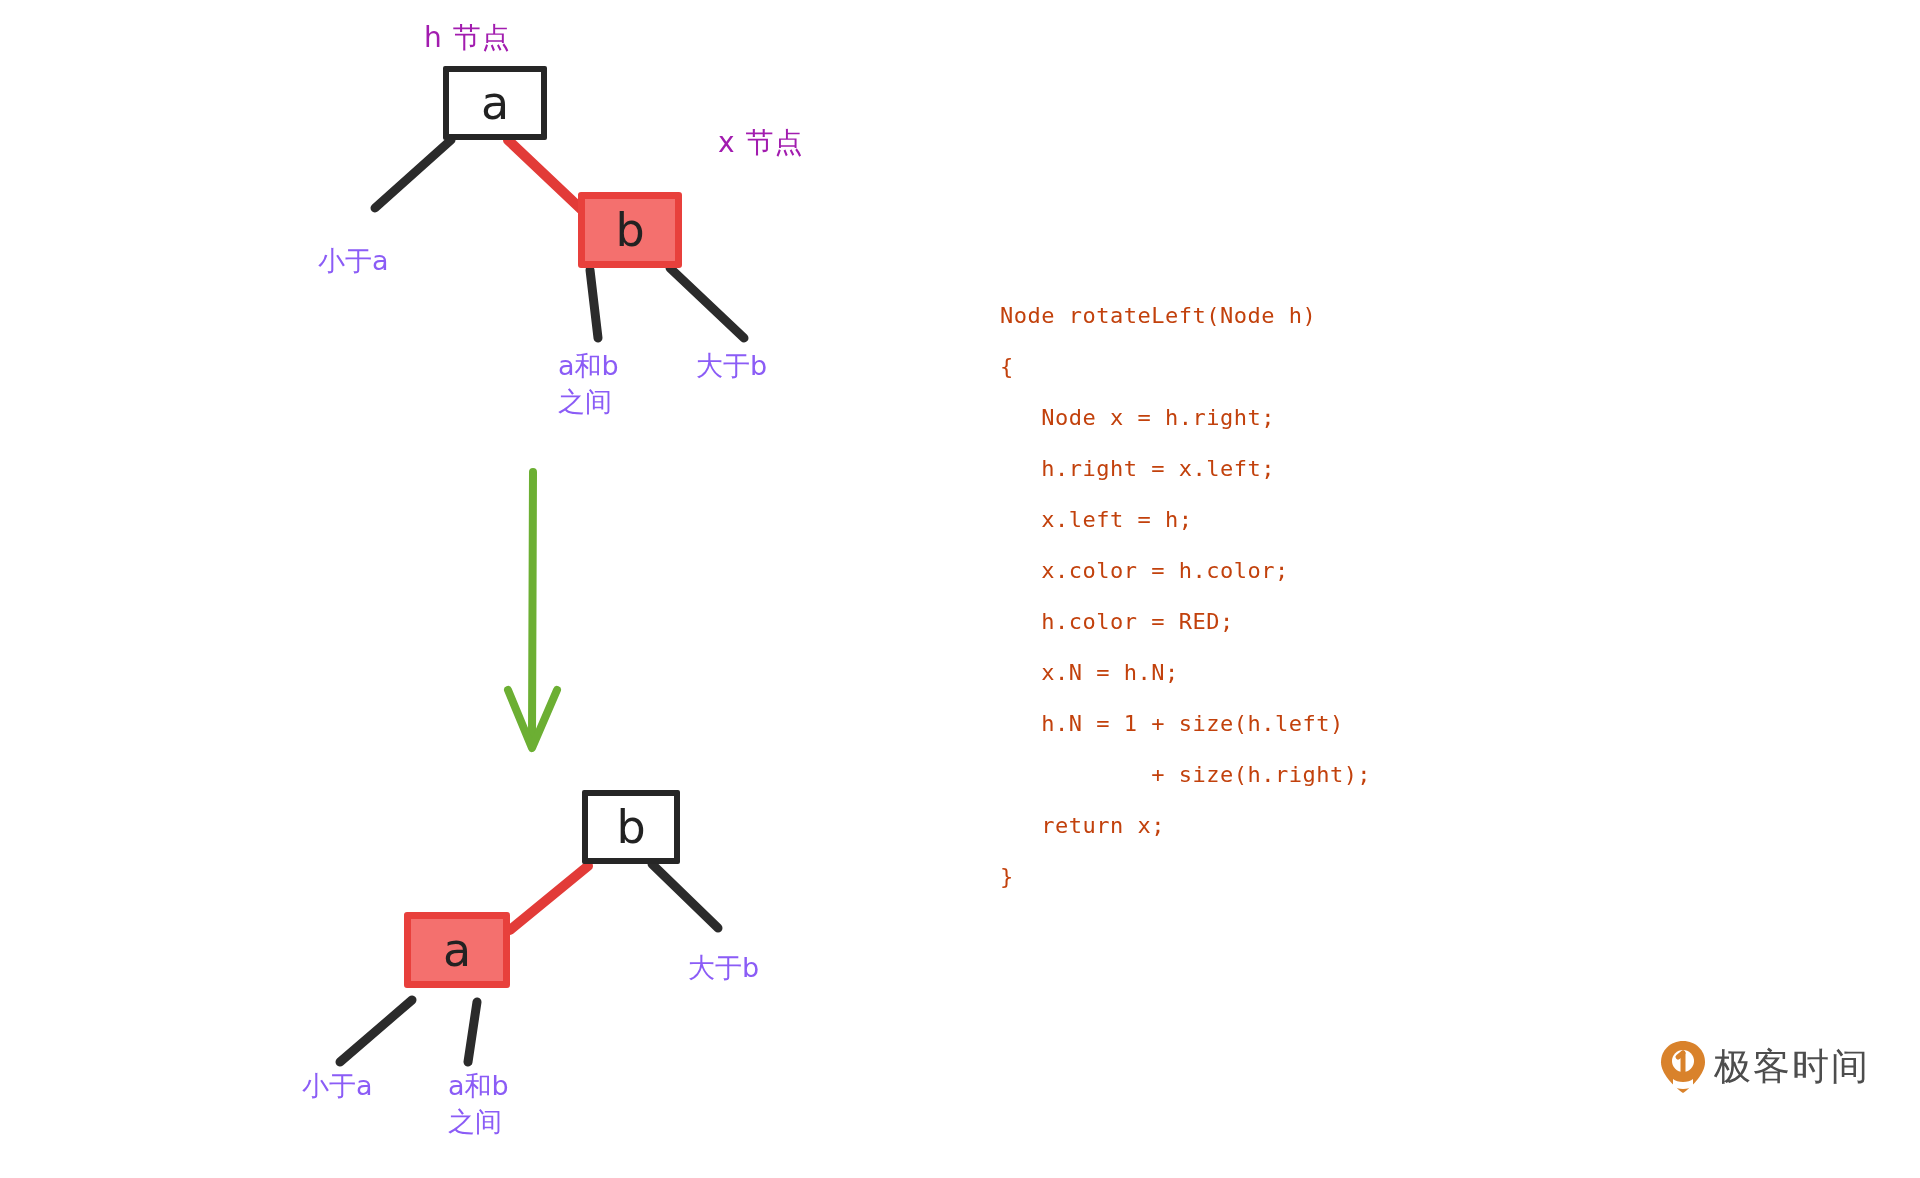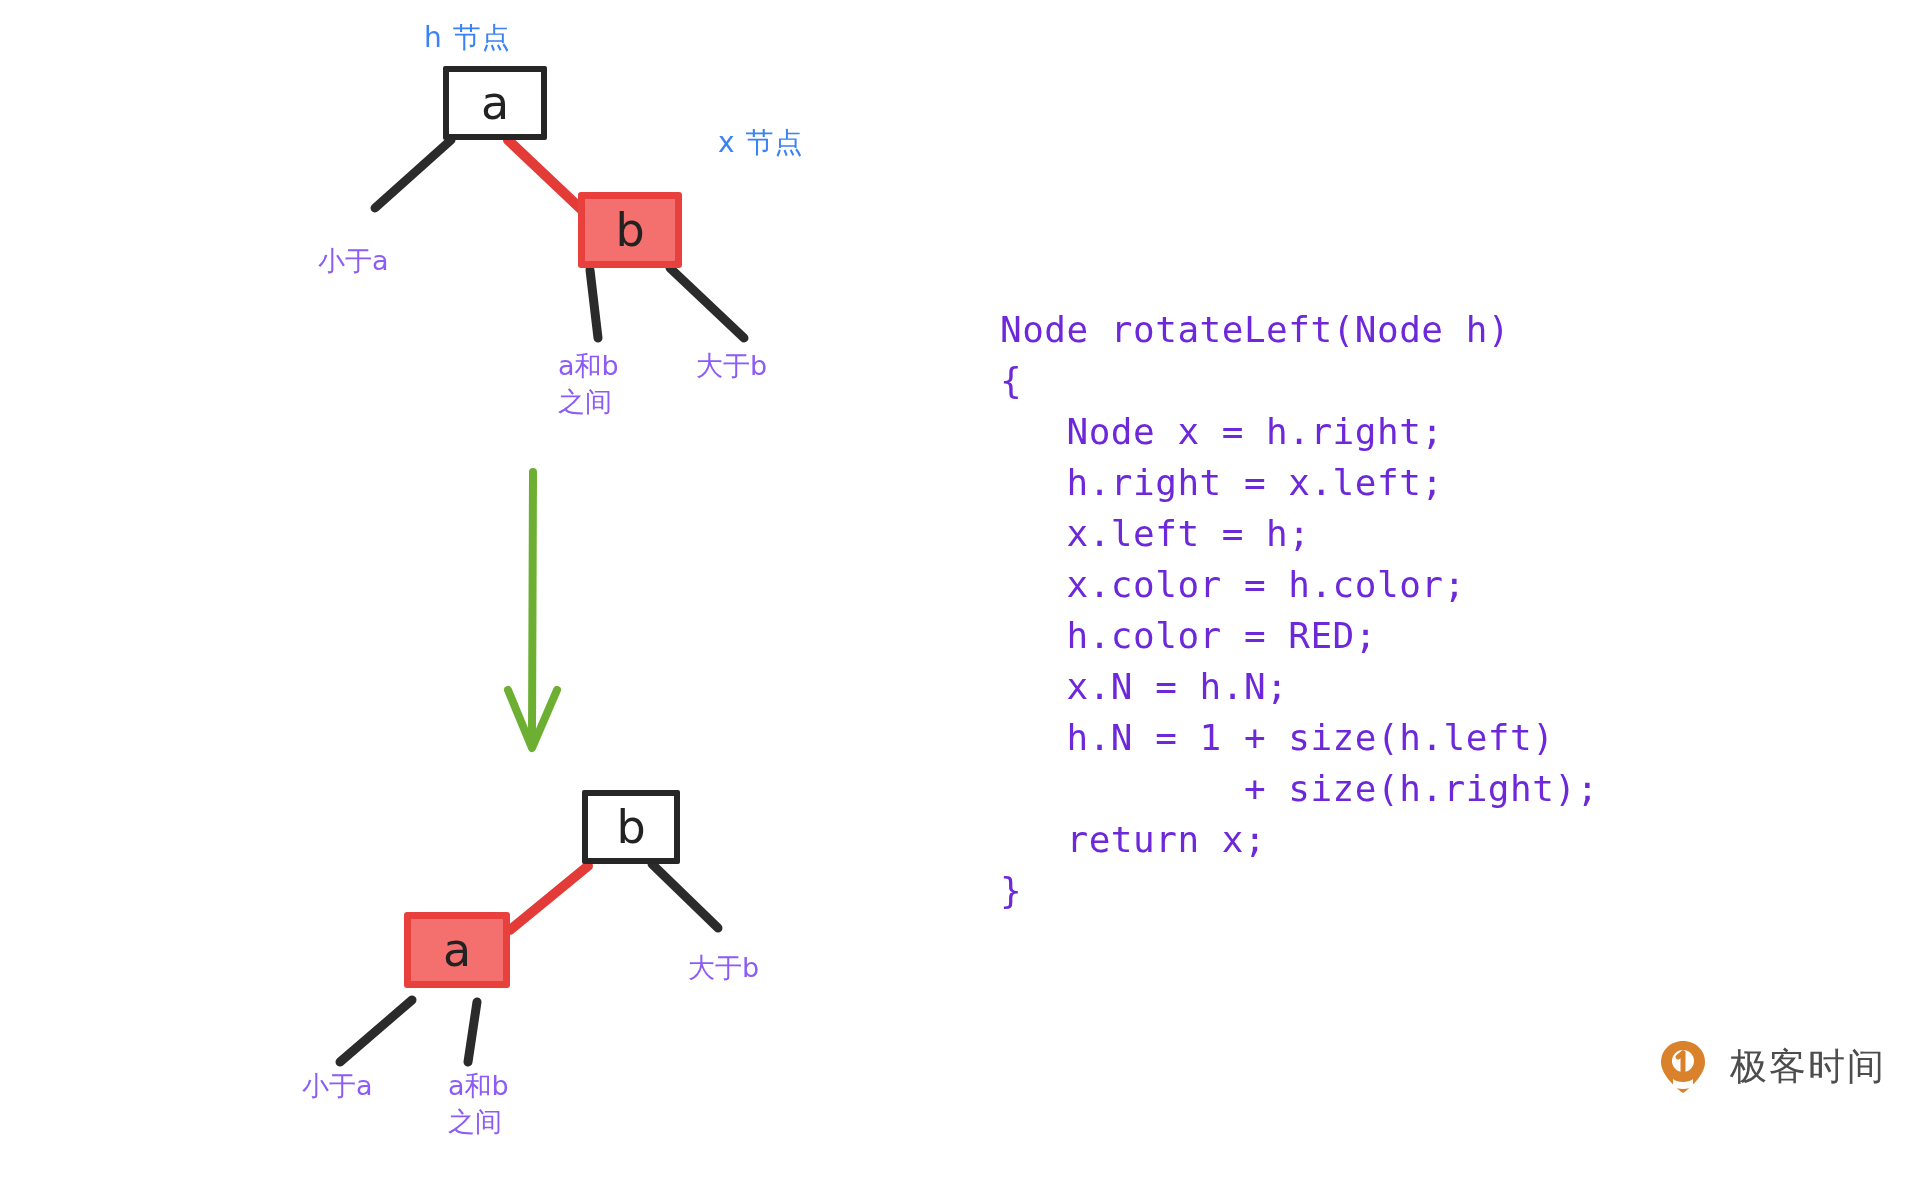--- a/index.html
+++ b/index.html
@@ -56,49 +56,49 @@
     position: absolute;
     color: #8b5cf6;
     font-size: 27px;
     line-height: 1.32;
     white-space: pre-line;
     user-select: none;
     font-family: "DejaVu Sans", "Liberation Sans", sans-serif;
   }
   .label-green {
     position: absolute;
-    color: #3b82f6;
+    color: #a21caf;
     font-size: 28px;
     letter-spacing: 1px;
     user-select: none;
     font-family: "DejaVu Sans", "Liberation Sans", sans-serif;
   }
 
   
   #code-block {
     position: absolute;
     left: 1000px;
     top: 268px;
-    color: #6d28d9;
+    color: #c2410c;
     font-family: "DejaVu Sans Mono", "Liberation Mono", monospace;
-    font-size: 36px;
+    font-size: 22px;
     line-height: 51px;
     white-space: pre;
     user-select: none;
     letter-spacing: 0.5px;
   }
 
   
   #watermark {
     position: absolute;
     left: 1660px;
     top: 1040px;
     display: flex;
     align-items: center;
-    gap: 24px;
+    gap: 8px;
     user-select: none;
   }
   #watermark .wm-text {
     font-size: 37px;
     color: #4d4d4d;
     letter-spacing: 2px;
     font-family: "DejaVu Sans", "Liberation Sans", sans-serif;
   }
 </style>
 </head>

